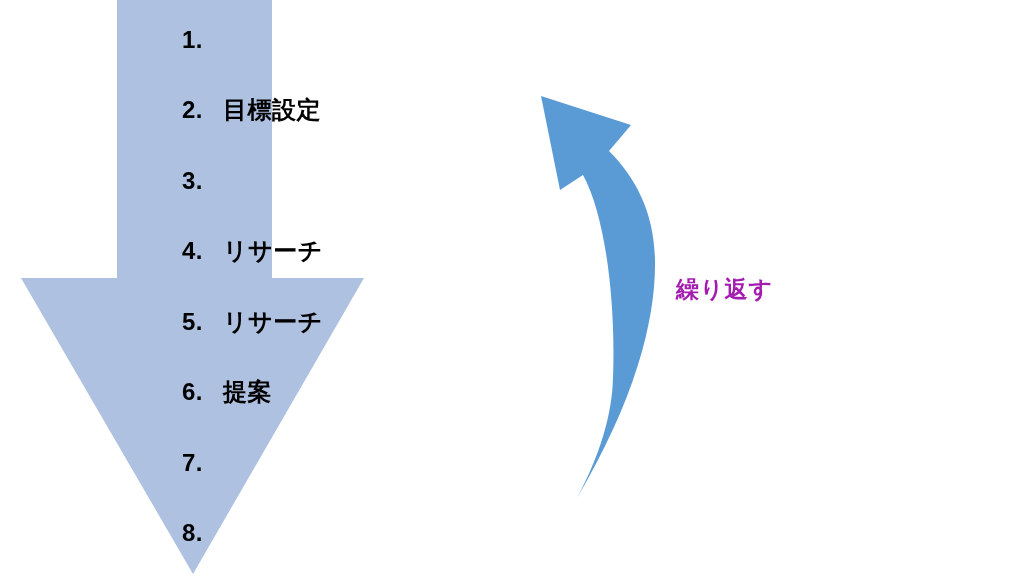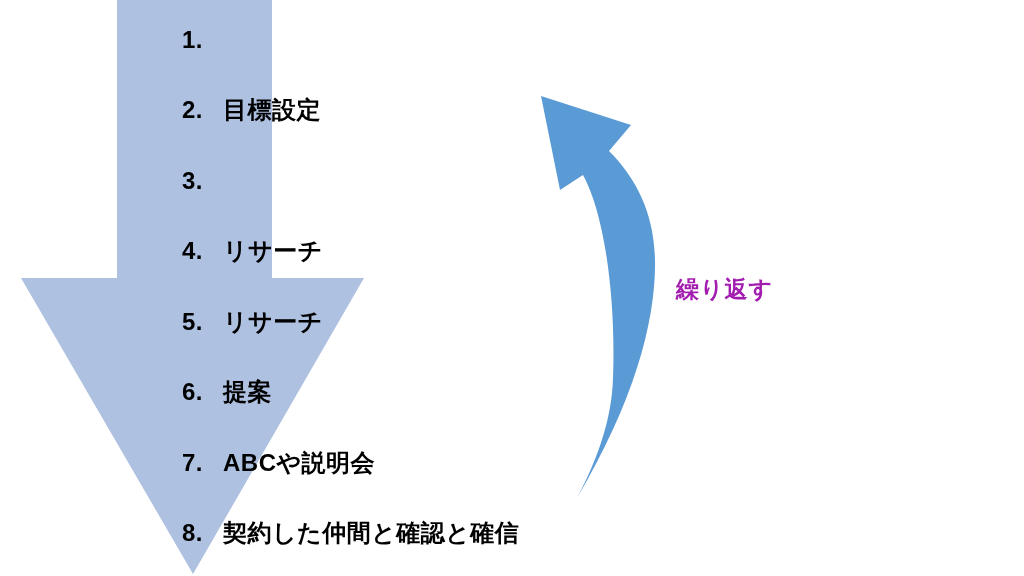--- a/index.html
+++ b/index.html
@@ -95,23 +95,21 @@
     <div class="step">
       <span class="num">5.</span>
       <span class="label">リサーチ</span>
     </div>
     <div class="step">
       <span class="num">6.</span>
       <span class="label">提案</span>
     </div>
     <div class="step">
       <span class="num">7.</span>
-      <span class="label">ABCや説明会</span>
     </div>
     <div class="step">
       <span class="num">8.</span>
-      <span class="label">契約した仲間と確認と確信</span>
     </div>
   </div>
 
   <div class="repeat-label">繰り返す</div>
 
 </div>
 
 </body></html>

